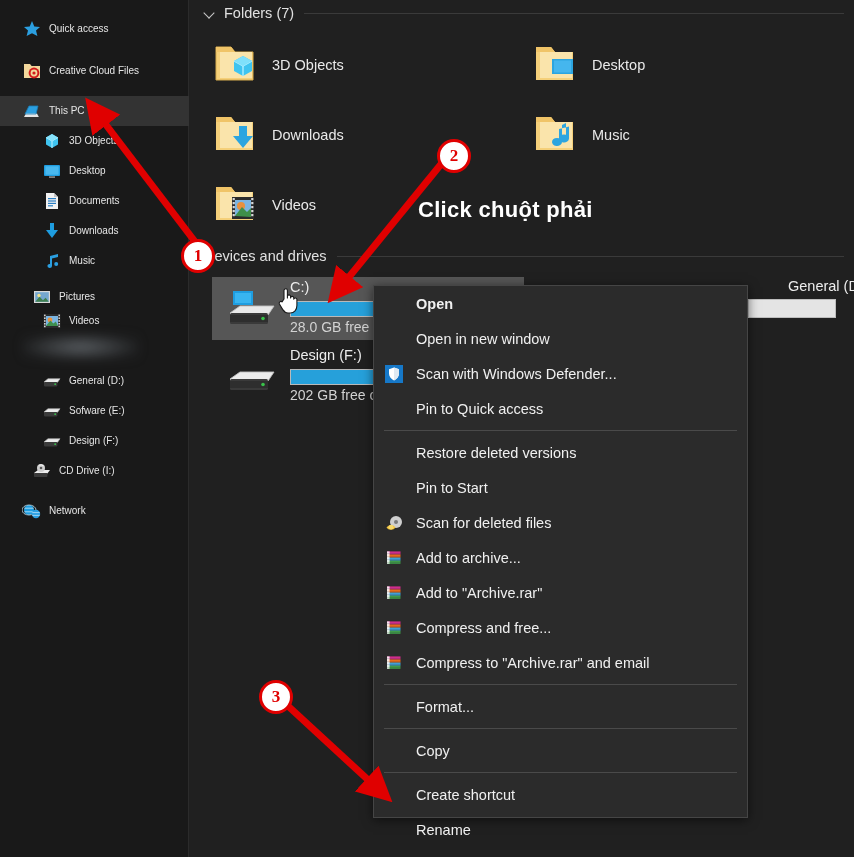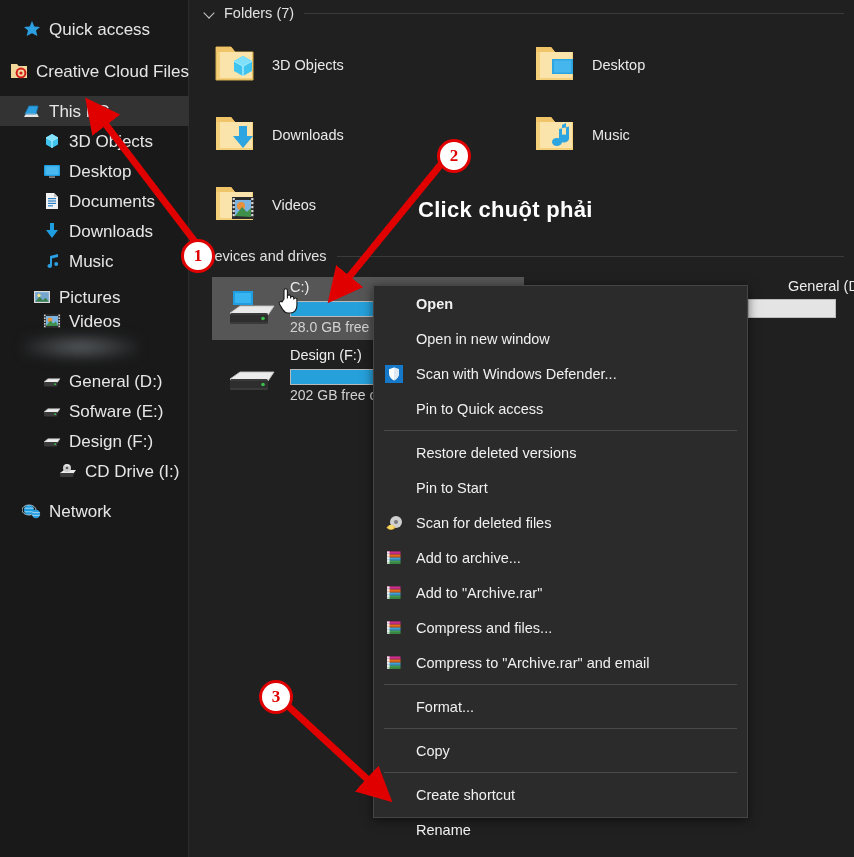--- a/index.html
+++ b/index.html
@@ -13,21 +13,21 @@
 
   
   #sidebar {
     position: absolute; left: 0; top: 0; width: 189px; height: 857px;
     background: #191919;
     border-right: 1px solid #2b2b2b;
   }
   .nav-row {
     position: absolute; left: 0; width: 189px; height: 30px;
     display: flex; align-items: center;
-    color: #e6e6e6; font-size: 17px; white-space: nowrap;
+    color: #e6e6e6; font-size: 10px; white-space: nowrap;
   }
   .nav-row.sel { background: #333333; }
   .nav-ico {
     width: 20px; height: 20px; margin-right: 7px;
     display: flex; align-items: center; justify-content: center;
     flex: 0 0 20px;
   }
   .nav-lbl { line-height: 1; }
 
   
@@ -146,21 +146,21 @@
   <div id="sidebar">
     <div id="redact"></div>
   <div class="nav-row" style="top: 14px; padding-left: 22px;">
         <span class="nav-ico">
           <svg width="20" height="20" viewBox="0 0 20 20">
             <path d="M10 2 l2.3 5.4 L18 8 l-4 3.4 1.4 5.6 L10 14.2 4.6 17 6 11.4 2 8 l5.7-.6 z" fill="#2b9fe0"></path>
           </svg>
         </span>
         <span class="nav-lbl">Quick access</span>
       </div>
-      <div class="nav-row" style="top: 56px; padding-left: 22px; justify-content: flex-end;">
+      <div class="nav-row" style="top: 56px; padding-left: 22px;">
         <span class="nav-ico">
           <svg width="20" height="20" viewBox="0 0 20 20">
             <path d="M2 3 h6 l1.6 2 h8.4 v12 H2 z" fill="#f2d79b"></path>
             <circle cx="12" cy="12" r="5.4" fill="#d21b1b"></circle>
             <circle cx="12" cy="12" r="3.4" fill="#f2d79b"></circle>
             <circle cx="12" cy="12" r="1.6" fill="#d21b1b"></circle>
           </svg>
         </span>
         <span class="nav-lbl">Creative Cloud Files</span>
       </div>
@@ -287,21 +287,21 @@
         <span class="nav-ico">
           <svg width="20" height="20" viewBox="0 0 20 20">
             <path d="M2 11 l4-3.2 h12 l-2.6 3.6 H2 z" fill="#ececec"></path>
             <rect x="2" y="11" width="13.4" height="4.4" rx=".8" fill="#3a3a3a"></rect>
             <circle cx="13.2" cy="13.2" r=".9" fill="#39c34a"></circle>
             <path d="M2 11 l4-3.2 h12 l-2.6 3.6" fill="none" stroke="#b5b5b5" stroke-width=".7"></path>
           </svg>
         </span>
         <span class="nav-lbl">Design (F:)</span>
       </div>
-      <div class="nav-row" style="top: 456px; padding-left: 58px;">
+      <div class="nav-row" style="top: 456px; padding-left: 32px;">
         <span class="nav-ico">
           <svg width="20" height="20" viewBox="0 0 20 20">
             <path d="M2 12 l4-3 h12 l-2.6 3.4 H2 z" fill="#ececec"></path>
             <rect x="2" y="12" width="13.4" height="4" rx=".8" fill="#3a3a3a"></rect>
             <circle cx="9" cy="7" r="4" fill="#cfcfcf"></circle>
             <circle cx="9" cy="7" r="1.3" fill="#5a5a5a"></circle>
             <path d="M7 4.2 a4 4 0 0 1 4.4 .7" fill="none" stroke="#fff" stroke-width=".8"></path>
           </svg>
         </span>
         <span class="nav-lbl">CD Drive (I:)</span>
@@ -541,21 +541,21 @@
                 <rect x="2" y="2.4" width="2.6" height="12.4"></rect>
               </g>
               <g fill="#2b2b2b" opacity=".35">
                 <rect x="2" y="4.2" width="13.5" height=".5"></rect>
                 <rect x="2" y="7.3" width="13.5" height=".5"></rect>
                 <rect x="2" y="10.4" width="13.5" height=".5"></rect>
                 <rect x="2" y="13.5" width="13.5" height=".5"></rect>
               </g>
             </g>
           </svg></span>
-        <span>Compress and files...</span>
+        <span>Compress and free...</span>
       </div>
       <div class="mi">
         <span class="mico"><svg width="18" height="18" viewBox="0 0 18 18">
             <g>
               <rect x="2" y="2.4" width="13.5" height="3.1" fill="#cf2d8c"></rect>
               <rect x="2" y="5.5" width="13.5" height="3.1" fill="#e86a1b"></rect>
               <rect x="2" y="8.6" width="13.5" height="3.1" fill="#3fa0d8"></rect>
               <rect x="2" y="11.7" width="13.5" height="3.1" fill="#3f9c4a"></rect>
               <g fill="#ffffff" opacity=".85">
                 <rect x="2" y="2.4" width="2.6" height="12.4"></rect>

